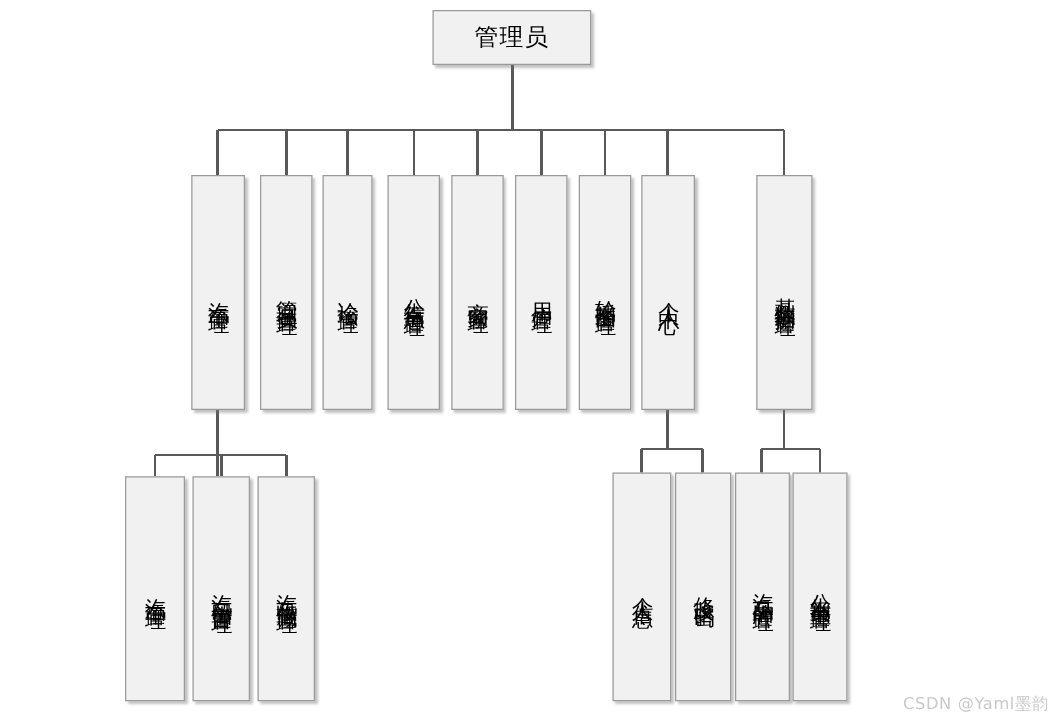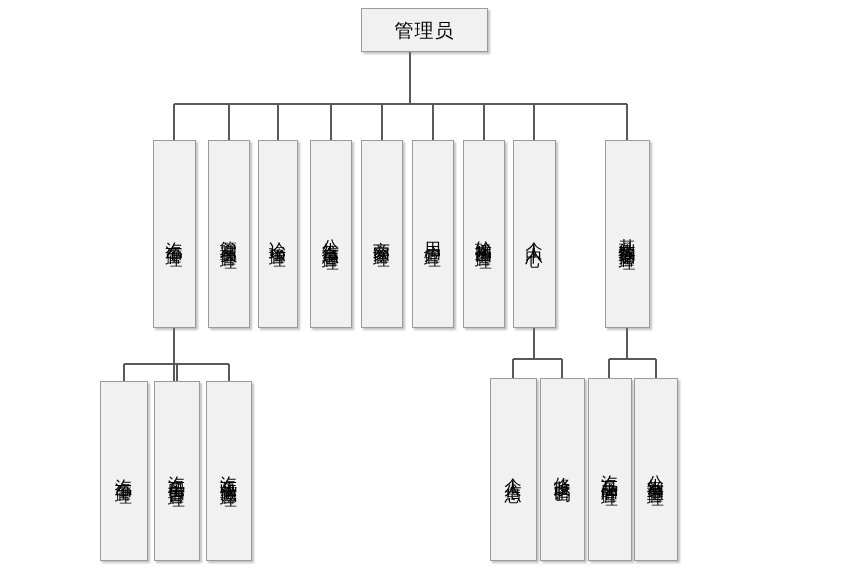--- a/index.html
+++ b/index.html
@@ -100,21 +100,21 @@
       <line x1="513" y1="359" x2="513" y2="378"></line>
       <line x1="562" y1="359" x2="562" y2="378"></line>
 
       <line x1="627" y1="328" x2="627" y2="359"></line>
       <line x1="609" y1="359" x2="656" y2="359"></line>
       <line x1="609" y1="359" x2="609" y2="378"></line>
       <line x1="656" y1="359" x2="656" y2="378"></line>
     </g>
   </svg>
 
-  <div class="node horiz" style="left:361px; top:8px; width:127px; height:44px;">
+  <div class="node horiz" style="left:346px; top:8px; width:127px; height:44px;">
     <span class="label">管理员</span>
   </div>
 
   <div class="node vert" style="left:153px; top:140px; width:43px; height:188px;">
     <span class="label">汽车管理</span>
   </div>
   <div class="node vert" style="left:208px; top:140px; width:42px; height:188px;">
     <span class="label">管理员管理</span>
   </div>
   <div class="node vert" style="left:258px; top:140px; width:40px; height:188px;">
@@ -156,14 +156,15 @@
     <span class="label">修改密码</span>
   </div>
 
   <div class="node vert" style="left:588px; top:378px; width:44px; height:183px;">
     <span class="label">汽车品牌管理</span>
   </div>
   <div class="node vert" style="left:634px; top:378px; width:44px; height:183px;">
     <span class="label">公告类型管理</span>
   </div>
 
+  <div id="watermark">CSDN @Yaml墨韵</div>
 
 </div>
 
 </body></html>

